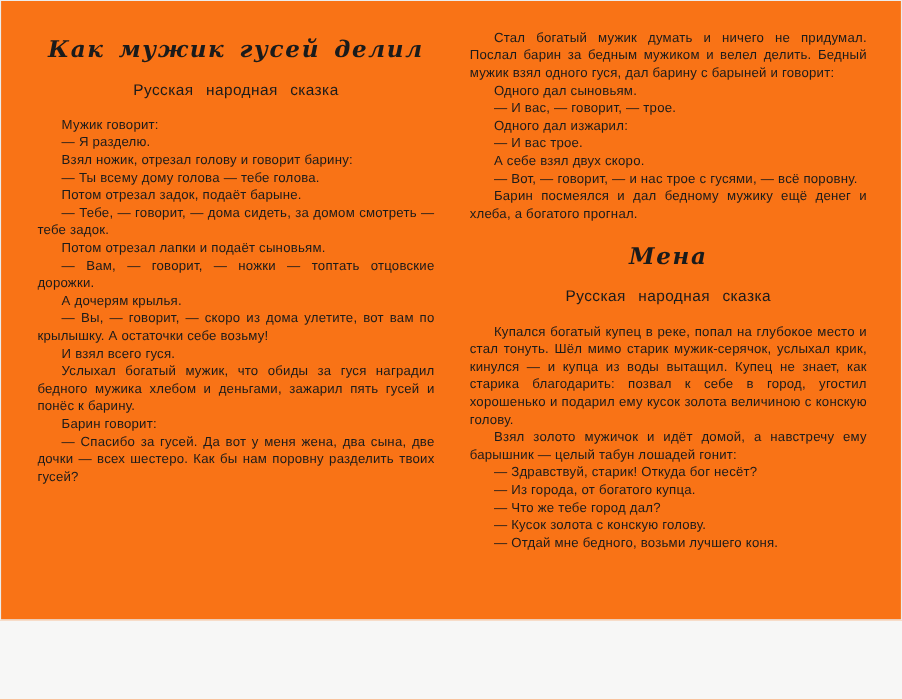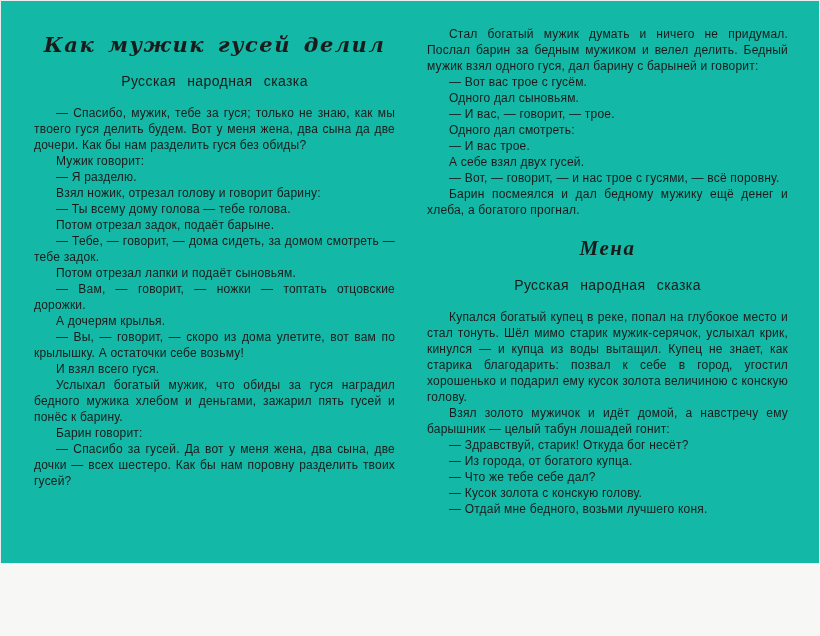--- a/index.html
+++ b/index.html
@@ -6,21 +6,21 @@
     margin: 0;
     padding: 0;
     background: #f7f7f6;
     font-family: "Liberation Sans", sans-serif;
     color: #1b1b1b;
   }
   .book {
     position: relative;
     width: 820px;
     height: 564px;
-    background: #14b8a6;
+    background: #f97316;
     box-sizing: border-box;
     padding: 26px 32px 18px 34px;
     display: flex;
     gap: 32px;
     box-shadow: inset 0 0 0 1px #ececec;
     overflow: hidden;
   }
   .page {
     position: relative;
     flex: 1 1 0;
@@ -35,21 +35,20 @@
     text-align: center;
     font-family: "DejaVu Serif", serif;
     font-style: italic;
     font-weight: bold;
     font-size: 21px;
     letter-spacing: 1.5px;
     word-spacing: 4px;
   }
   .story-title.second {
     margin-top: 18px;
-    font-family: Liberation Serif, serif;
   }
   .story-subtitle {
     text-align: center;
     font-size: 14px;
     letter-spacing: 0.4px;
     word-spacing: 7px;
     margin: 0 0 16px 0;
   }
   .body-text {
     font-size: 12px;
@@ -86,21 +85,20 @@
 </style>
 </head>
 <body>
 
 <div class="book">
 
   <div class="page">
     <h1 class="story-title">Как мужик гусей делил</h1>
     <div class="story-subtitle">Русская  народная  сказка</div>
     <div class="body-text">
-        <p class="para">— Спасибо, мужик, тебе за гуся; только не знаю, как мы твоего гуся делить будем. Вот у меня жена, два сына да две дочери. Как бы нам разделить гуся без обиды?</p>
         <p class="para">Мужик говорит:</p>
         <p class="para">— Я разделю.</p>
         <p class="para">Взял ножик, отрезал голову и говорит барину:</p>
         <p class="para">— Ты всему дому голова — тебе голова.</p>
         <p class="para">Потом отрезал задок, подаёт барыне.</p>
         <p class="para">— Тебе, — говорит, — дома сидеть, за домом смотреть — тебе задок.</p>
         <p class="para">Потом отрезал лапки и подаёт сыновьям.</p>
         <p class="para">— Вам, — говорит, — ножки — топтать отцовские дорожки.</p>
         <p class="para">А дочерям крылья.</p>
         <p class="para">— Вы, — говорит, — скоро из дома улетите, вот вам по крылышку. А остаточки себе возьму!</p>
@@ -120,37 +118,36 @@
         <svg width="17" height="11" viewBox="0 0 17 11" aria-hidden="true">
           <path d="M16 6 C11 1.5, 5 1, 3.4 4.2 C2.2 6.8, 5.4 8.6, 7 6.8 C8.2 5.3, 6.2 3.6, 4.8 5.2" fill="none" stroke="#1b1b1b" stroke-width="1.3" stroke-linecap="round"></path>
         </svg>
       </span>
     </div>
   </div>
 
   <div class="page">
     <div class="body-text">
         <p class="para">Стал богатый мужик думать и ничего не придумал. Послал барин за бедным мужиком и велел делить. Бедный мужик взял одного гуся, дал барину с барыней и говорит:</p>
-        <p class="para">— Вот вас трое с гусём.</p>
         <p class="para">Одного дал сыновьям.</p>
         <p class="para">— И вас, — говорит, — трое.</p>
-        <p class="para">Одного дал смотреть:</p>
+        <p class="para">Одного дал изжарил:</p>
         <p class="para">— И вас трое.</p>
-        <p class="para">А себе взял двух гусей.</p>
+        <p class="para">А себе взял двух скоро.</p>
         <p class="para">— Вот, — говорит, — и нас трое с гусями, — всё поровну.</p>
         <p class="para">Барин посмеялся и дал бедному мужику ещё денег и хлеба, а богатого прогнал.</p>
       </div>
     <h1 class="story-title second">Мена</h1>
     <div class="story-subtitle">Русская  народная  сказка</div>
     <div class="body-text">
         <p class="para">Купался богатый купец в реке, попал на глубокое место и стал тонуть. Шёл мимо старик мужик-серячок, услыхал крик, кинулся — и купца из воды вытащил. Купец не знает, как старика благодарить: позвал к себе в город, угостил хорошенько и подарил ему кусок золота величиною с конскую голову.</p>
         <p class="para">Взял золото мужичок и идёт домой, а навстречу ему барышник — целый табун лошадей гонит:</p>
         <p class="para">— Здравствуй, старик! Откуда бог несёт?</p>
         <p class="para">— Из города, от богатого купца.</p>
-        <p class="para">— Что же тебе себе дал?</p>
+        <p class="para">— Что же тебе город дал?</p>
         <p class="para">— Кусок золота с конскую голову.</p>
         <p class="para">— Отдай мне бедного, возьми лучшего коня.</p>
       </div>
     <div class="page-footer">
       <span class="ornament">
         <svg width="17" height="11" viewBox="0 0 17 11" aria-hidden="true">
           <path d="M16 6 C11 1.5, 5 1, 3.4 4.2 C2.2 6.8, 5.4 8.6, 7 6.8 C8.2 5.3, 6.2 3.6, 4.8 5.2" fill="none" stroke="#1b1b1b" stroke-width="1.3" stroke-linecap="round"></path>
         </svg>
       </span>
       <span class="page-number">25</span>

